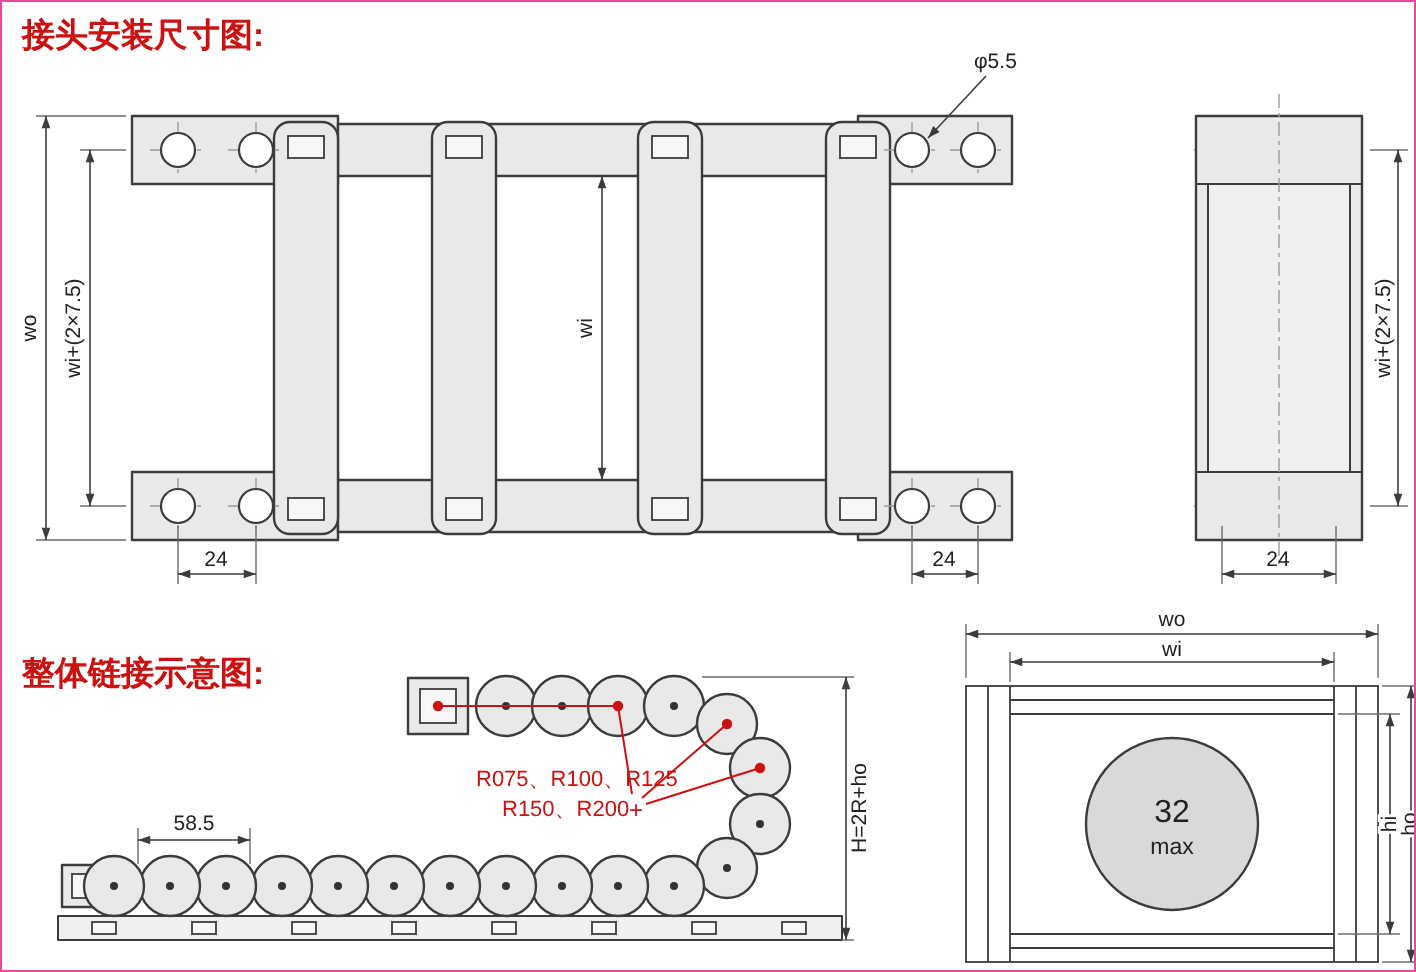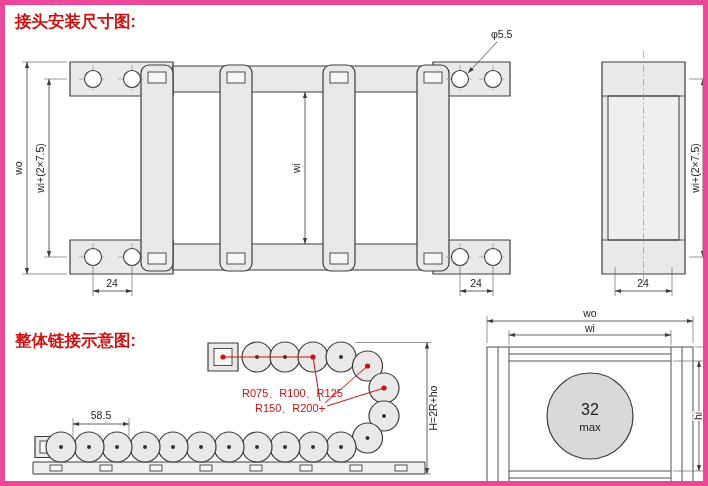--- a/index.html
+++ b/index.html
@@ -1,16 +1,16 @@
 <!DOCTYPE html>
 <html><head>
 <meta charset="utf-8">
 <style>
   html,body{margin:0;padding:0;background:#ffffff;}
-  .canvas{position:relative;width:708px;height:486px;background:#ffffff;border:5px solid #ec4899;box-sizing:border-box;overflow:hidden;}
+  .canvas{position:relative;width:708px;height:486px;background:#ffffff;border:1px solid #ec4899;box-sizing:border-box;overflow:hidden;}
   svg{display:block;}
   svg text{font-family:"Liberation Sans","DejaVu Sans",sans-serif;fill:#222;}
   .title{font-size:16.5px;font-weight:bold;fill:#cc1111;}
   .dt{font-size:10.5px;fill:#222;}
   .rt{font-size:11px;fill:#cc1111;}
   .plus{font-size:12px;fill:#cc1111;}
   .bore{font-size:16px;fill:#222;}
   .boremax{font-size:11.5px;fill:#222;}
   .halo{paint-order:stroke;stroke:#fff;stroke-width:3px;}
   .part{fill:#e9e9e9;stroke:#3c3c3c;stroke-width:1.2;stroke-linejoin:round;}

